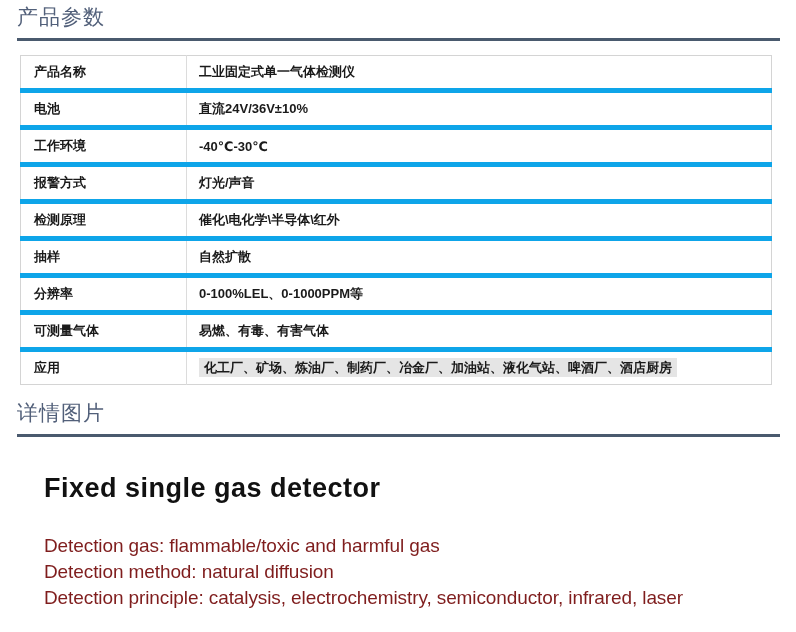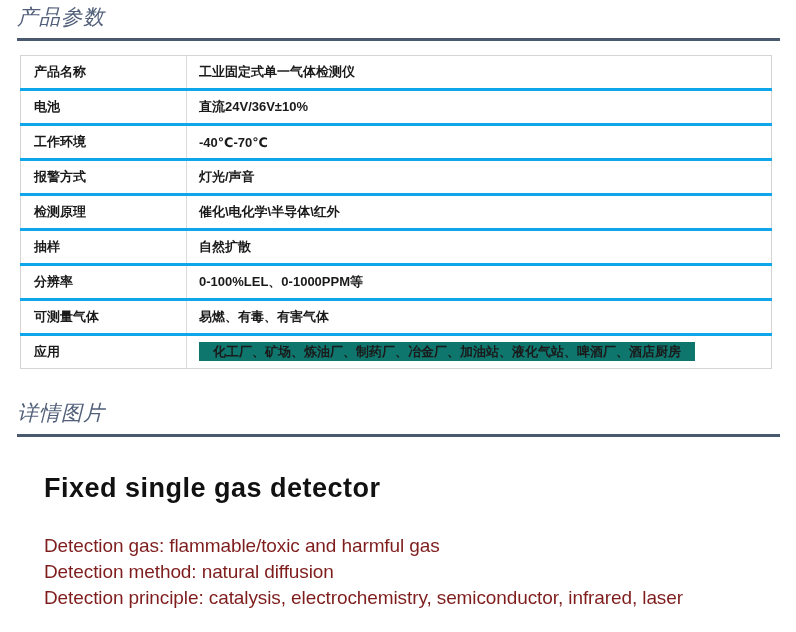--- a/index.html
+++ b/index.html
@@ -21,21 +21,20 @@
     left: 0;
     width: 796px;
   }
   .section-heading {
     font-size: 21px;
     color: #52607a;
     font-weight: 400;
     letter-spacing: 1px;
     padding: 2px 0 6px 17px;
     line-height: 30px;
-    font-style: italic;
   }
   .section-rule {
     height: 3px;
     background: #4a5a6e;
     margin: 0 16px 0 17px;
   }
 
   
   .spec-table-wrap {
     position: absolute;
@@ -46,21 +45,21 @@
   table.spec {
     border-collapse: collapse;
     width: 751px;
     table-layout: fixed;
     border: 1px solid #d4d4d4;
   }
   table.spec col.c-label { width: 166px; }
   table.spec col.c-value { width: 585px; }
   table.spec td {
     border-top: 1px solid #dcdcdc;
-    border-bottom: 3px solid #0ea5e9;
+    border-bottom: 5px solid #0ea5e9;
     height: 32px;
     padding: 0 0 0 12px;
     font-size: 13px;
     font-weight: bold;
     color: #1a1a1a;
     vertical-align: middle;
     white-space: nowrap;
     overflow: hidden;
   }
   table.spec tr:first-child td { border-top: none; }
@@ -68,23 +67,23 @@
   table.spec td.label {
     border-right: 1px solid #dcdcdc;
     padding-left: 13px;
   }
   table.spec td.value {
     padding-left: 12px;
   }
   .v-orange { color: #e08c0b; }
   .v-red    { color: #cc3b34; }
   .v-hl-inner {
-    background: #0f766e;
+    background: #e5e5e5;
     color: #1a1a1a;
-    padding: 2px 14px;
+    padding: 2px 5px;
   }
 
   
   .detail-block {
     position: absolute;
     left: 12px;
     top: 445px;
     width: 796px;
     height: 187px;
     background: #ffffff;
@@ -132,21 +131,21 @@
         <tr>
           <td class="label">产品名称</td>
           <td class="value">工业固定式单一气体检测仪</td>
         </tr>
         <tr>
           <td class="label">电池</td>
           <td class="value">直流24V/36V±10%</td>
         </tr>
         <tr>
           <td class="label">工作环境</td>
-          <td class="value">-40℃-70℃</td>
+          <td class="value">-40℃-30℃</td>
         </tr>
         <tr>
           <td class="label">报警方式</td>
           <td class="value v-orange">灯光/声音</td>
         </tr>
         <tr>
           <td class="label">检测原理</td>
           <td class="value v-orange">催化\电化学\半导体\红外</td>
         </tr>
         <tr>

